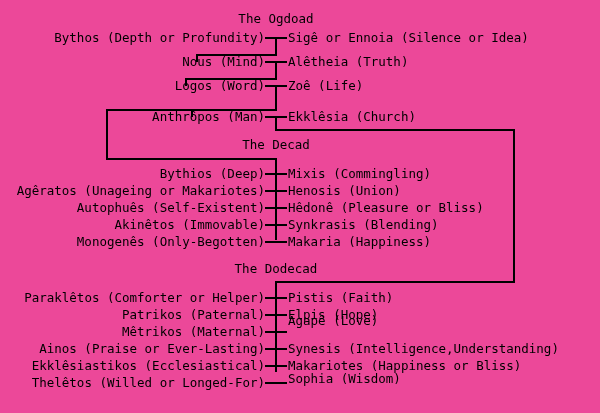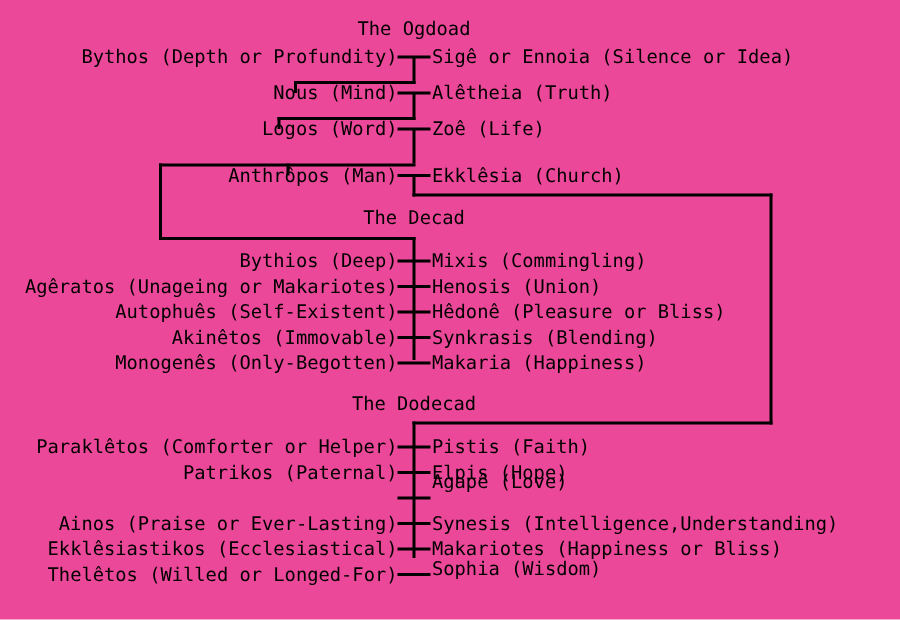--- a/index.html
+++ b/index.html
@@ -116,20 +116,21 @@
   <div class="ln v" style="left:275px; top:281px; height:91px;"></div>
 
   <div class="txt left-label" style="left:0px; top:291px; width:265px;">Paraklêtos (Comforter or Helper)</div>
   <div class="ln h" style="left:265px; top:297px; width:22px;"></div>
   <div class="txt right-label" style="left:288px; top:291px;">Pistis (Faith)</div>
 
   <div class="txt left-label" style="left:0px; top:308px; width:265px;">Patrikos (Paternal)</div>
   <div class="ln h" style="left:265px; top:314px; width:22px;"></div>
   <div class="txt right-label" style="left:288px; top:308px;">Elpis (Hope)</div>
 
+  <div class="txt left-label" style="left:0px; top:325px; width:265px;">Mêtrikos (Maternal)</div>
   <div class="ln h" style="left:265px; top:331px; width:22px;"></div>
   <div class="txt right-label" style="left:288px; top:314px;">Agapê (Love)</div>
 
   <div class="txt left-label" style="left:0px; top:342px; width:265px;">Ainos (Praise or Ever-Lasting)</div>
   <div class="ln h" style="left:265px; top:348px; width:22px;"></div>
   <div class="txt right-label" style="left:288px; top:342px;">Synesis (Intelligence,Understanding)</div>
 
   <div class="txt left-label" style="left:0px; top:359px; width:265px;">Ekklêsiastikos (Ecclesiastical)</div>
   <div class="ln h" style="left:265px; top:365px; width:22px;"></div>
   <div class="txt right-label" style="left:288px; top:359px;">Makariotes (Happiness or Bliss)</div>

